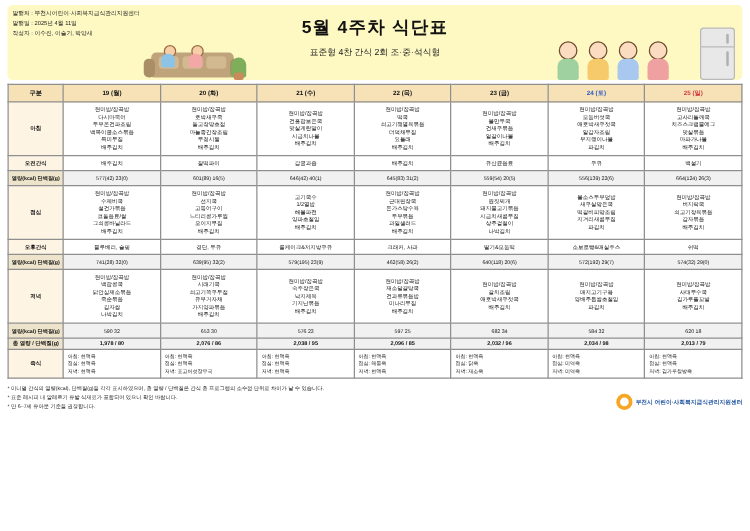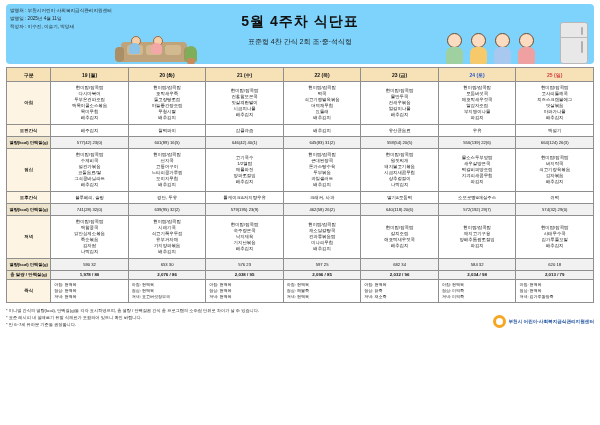--- a/index.html
+++ b/index.html
@@ -4,21 +4,21 @@
 <style>
   html,body{margin:0;padding:0;}
   body{
     width:600px;height:425px;background:#ffffff;
     font-family:"Liberation Sans","DejaVu Sans",sans-serif;
     font-size:5px;color:#111;overflow:hidden;
   }
   .page{position:relative;width:600px;height:425px;box-sizing:border-box;padding:4px 6px 0 6px;}
 
   
-  .header{position:relative;height:60px;background:#7dd3fc;border-radius:4px;overflow:hidden;}
+  .header{position:relative;height:60px;background:#fef9c3;border-radius:4px;overflow:hidden;}
   .hdr-left{position:absolute;left:4px;top:3px;font-size:4.6px;line-height:8px;color:#222;}
   .hdr-left div{white-space:nowrap;}
   .hdr-center{position:absolute;left:0;right:0;top:9px;text-align:center;}
   .hdr-title{font-size:14px;font-weight:bold;color:#111;letter-spacing:1px;}
   .hdr-sub{font-size:7px;margin-top:6px;color:#222;}
 
   
   .scene-left{position:absolute;left:105px;bottom:0;width:86px;height:40px;}
   .sofa{position:absolute;left:10px;bottom:2px;width:66px;height:20px;background:#bfa37a;border-radius:4px 4px 2px 2px;}
   .sofa:before{content:"";position:absolute;left:-6px;bottom:0;width:9px;height:15px;background:#a98e66;border-radius:4px;}

